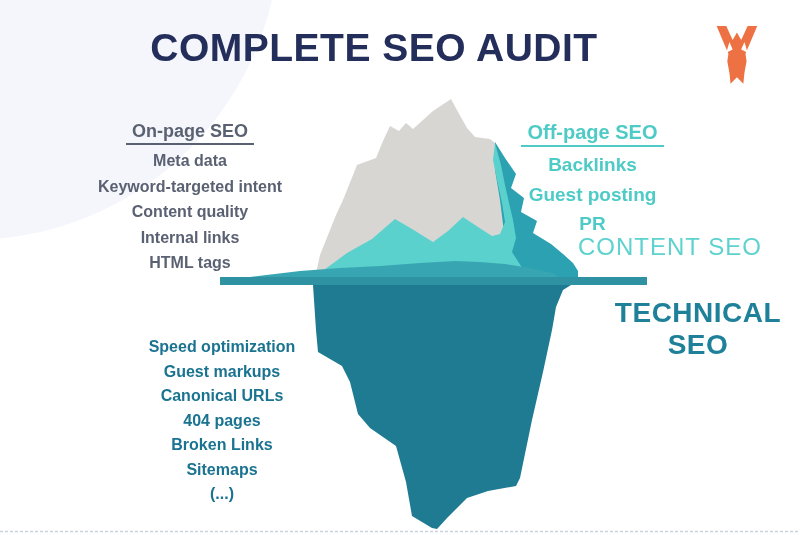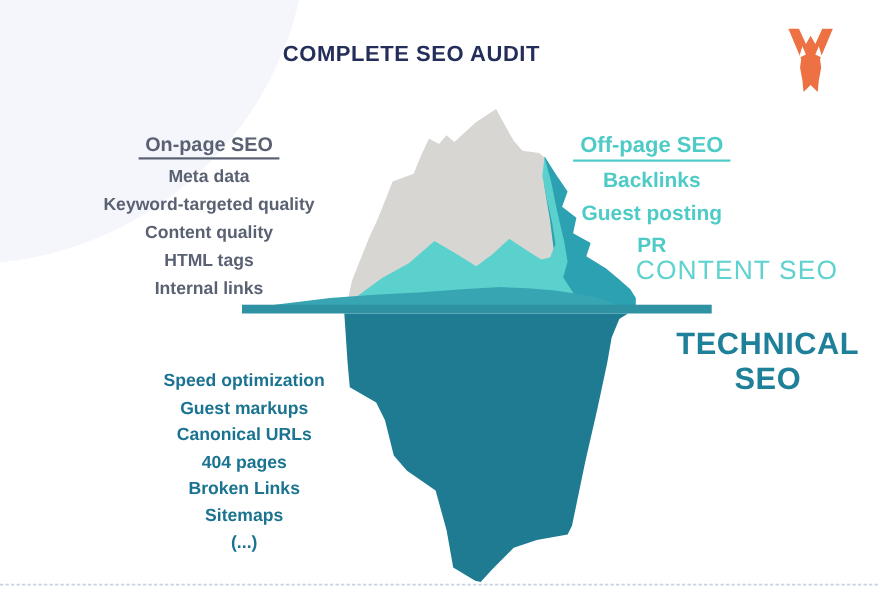--- a/index.html
+++ b/index.html
@@ -7,23 +7,22 @@
     width:800px;height:535px;position:relative;overflow:hidden;
     background:#ffffff;
     font-family:"Liberation Sans","DejaVu Sans",sans-serif;
     -webkit-font-smoothing:antialiased;
   }
   .layer{position:absolute;left:0;top:0;width:800px;height:535px;}
   svg{display:block;}
 
   .page-title{
     position:absolute;left:0;top:26px;width:748px;text-align:center;
-    font-size:20px;font-weight:bold;letter-spacing:.5px;
+    font-size:39px;font-weight:bold;letter-spacing:.5px;
     color:var(--navy,#242e5a);
-    margin-top:12px;
   }
 
   .logo{position:absolute;left:714px;top:26px;width:48px;height:62px;}
 
   .text-block{position:absolute;text-align:center;font-weight:bold;margin-top:25px;}
   .block-heading{display:inline-block;border-bottom:2px solid currentColor;padding:0 6px 1px;margin-bottom:3px;}
 
   .on-page{left:55px;top:96px;width:270px;color:var(--onpage-text,#5a6172);}
   .on-page .block-heading{font-size:18px;}
   .on-page .item{font-size:16px;line-height:25.5px;}
@@ -76,24 +75,24 @@
   <svg width="48" height="62" viewBox="0 0 42 58">
     <path style="fill:var(--logo-orange,#ed7143)" d="M1,0 L10,0 L16,13 L20,6 L24,13 L30,0 L39,0 L28,26 L29,33 L27,44 L26,54 L20,48 L14,54 L13,44 L11,33 L12,26 Z"></path>
     <polygon style="fill:#ffffff" points="13,15 16,22 10,25"></polygon>
     <polygon style="fill:#ffffff" points="27,15 24,22 30,25"></polygon>
   </svg>
 </div>
 
 <div class="text-block on-page">
   <div><span class="block-heading">On-page SEO</span></div>
   <div class="item">Meta data</div>
-  <div class="item">Keyword-targeted quality</div>
+  <div class="item">Keyword-targeted intent</div>
   <div class="item">Content quality</div>
+  <div class="item">Internal links</div>
   <div class="item">HTML tags</div>
-  <div class="item">Internal links</div>
 </div>
 
 <div class="text-block off-page">
   <div><span class="block-heading">Off-page SEO</span></div>
   <div class="item">Backlinks</div>
   <div class="item">Guest posting</div>
   <div class="item">PR</div>
 </div>
 
 <div class="content-seo">CONTENT SEO</div>

